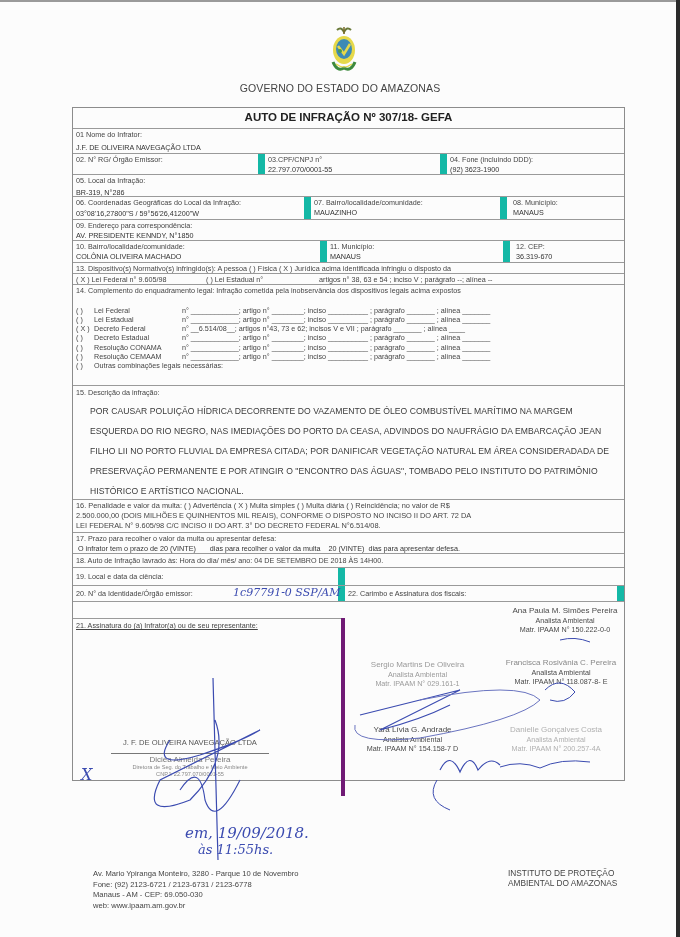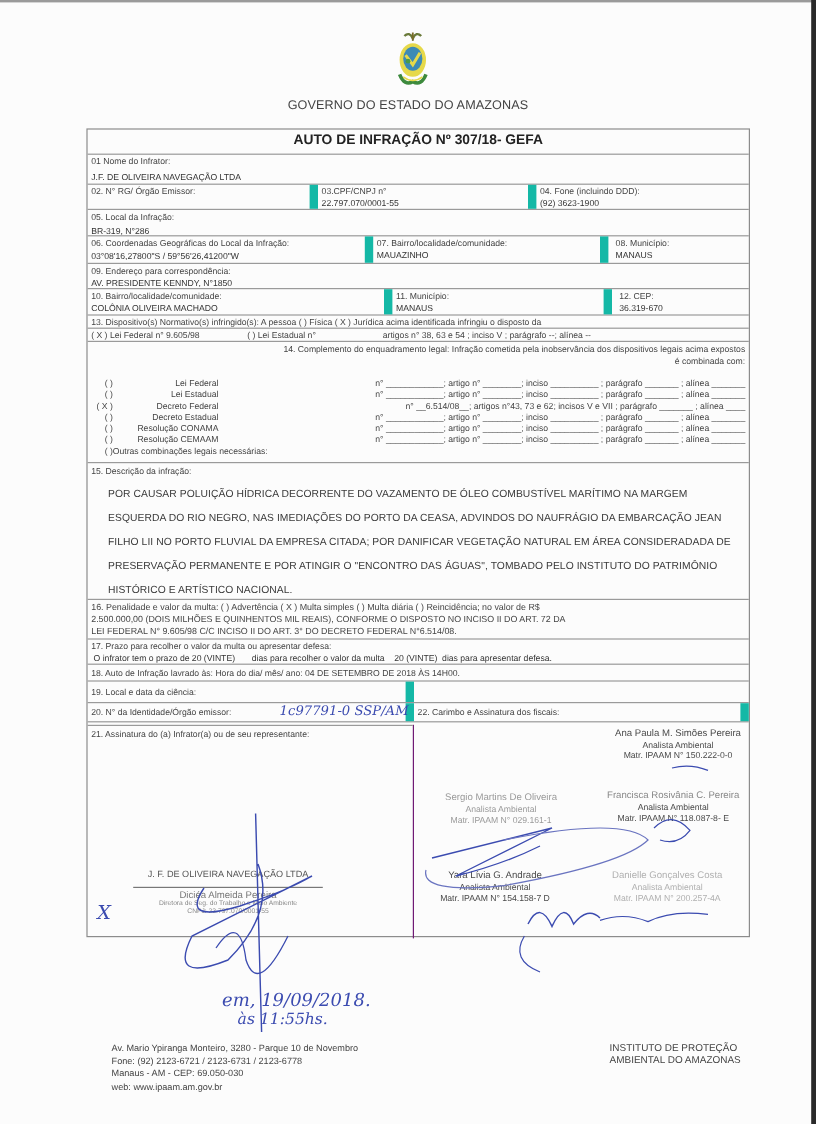--- a/index.html
+++ b/index.html
@@ -26,21 +26,21 @@
   .combo-line { display: flex; white-space: nowrap; }
   .combo-line span { display: inline-block; }
   .c-check { width: 18px; }
   .c-name { width: 88px; }
   .c-rest { flex: 1; }
 
   .desc { padding: 2px 3px 4px 3px; }
   .desc-text { font-size: 8.6px; line-height: 20px; padding: 0 4px 0 14px; color: #3a3a3a; letter-spacing: 0.05px; }
 
   .sig-area { position: relative; height: 178px; }
-  .sig-left { position: absolute; left: 0; top: 2px; width: 272px; height: 178px; border-right: 1px solid #701a75; }
+  .sig-left { position: absolute; left: 0; top: 16px; width: 272px; height: 178px; border-right: 4px solid #701a75; text-decoration: underline; }
   .sig-right { position: absolute; left: 272px; top: 0; width: 281px; height: 178px; }
 
   .stamp { position: absolute; text-align: center; font-size: 7.2px; line-height: 9.5px; color: #4a4a4a; }
   .stamp.faint { color: #9a9a9a; text-align: center; }
   .stamp .nm { font-size: 8px; }
 
   .company-stamp { position: absolute; left: 22px; top: 120px; width: 190px; text-align: center; font-size: 7.6px; color: #555; }
   .company-stamp .line { border-top: 1px solid #777; margin: 5px 16px 1px 16px; }
   .company-stamp .small { font-size: 5.6px; line-height: 7px; color: #888; }
 
@@ -144,24 +144,23 @@
       </div>
     </div>
     <div class="row" style="height:11px;">
       <div class="cell full" style="display:flex; white-space:nowrap;">
         <span style="width:130px;">( X ) Lei Federal n° 9.605/98</span>
         <span style="width:113px;">(     ) Lei Estadual n°</span>
         <span>artigos n° 38, 63 e 54 ; inciso V   ; parágrafo  --; alínea --</span>
       </div>
     </div>
 
-    <div class="row" style="flex-direction:column; height:101px;text-align:right;">
+    <div class="row" style="flex-direction:column; height:101px;">
       <div style="padding:1px 3px 0 3px;">
         <span class="lbl" style="white-space:nowrap;">14.  Complemento do enquadramento legal: Infração cometida pela inobservância dos dispositivos legais acima expostos</span>
-        <span class="lbl" style="padding-left:14px;">é combinada com:</span>
       </div>
       <div class="combo-table" style="margin-top:8px;">
         <div class="combo-line">
           <span class="c-check">(     )</span>
           <span class="c-name">Lei Federal</span>
           <span class="c-rest">n° ____________; artigo n° ________; inciso __________ ; parágrafo _______ ; alínea _______</span>
         </div>
         <div class="combo-line">
           <span class="c-check">(     )</span>
           <span class="c-name">Lei Estadual</span>

